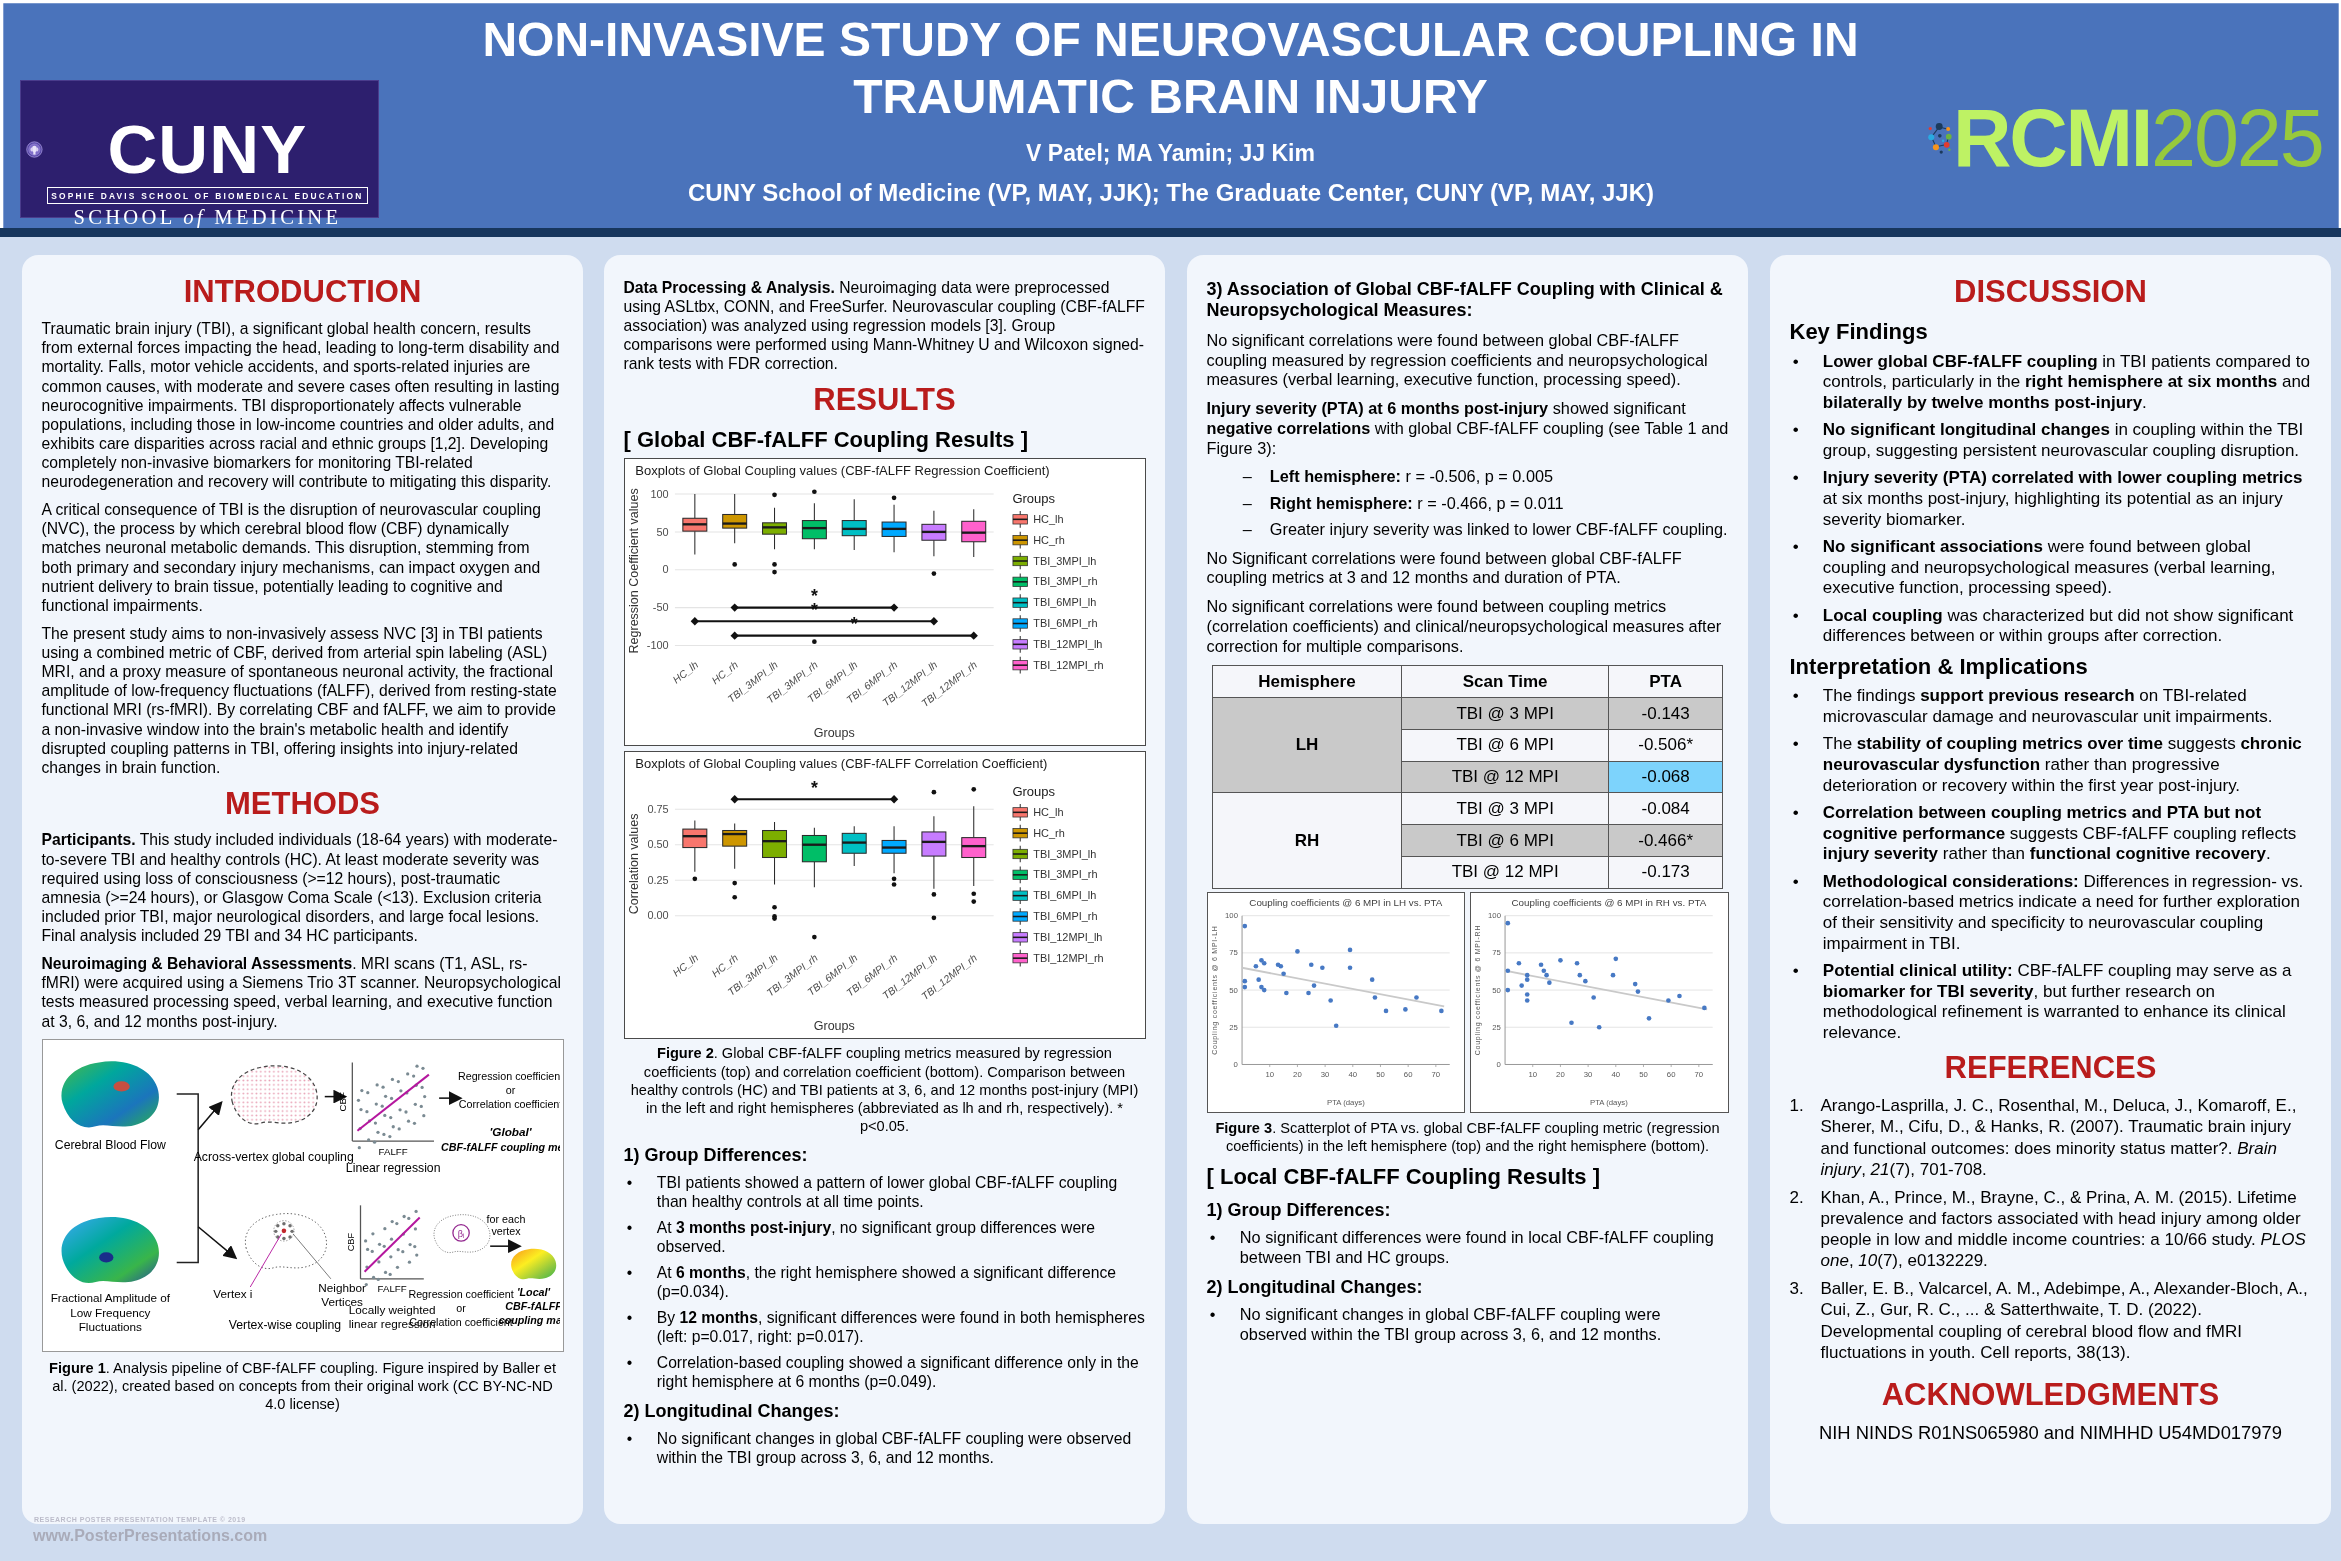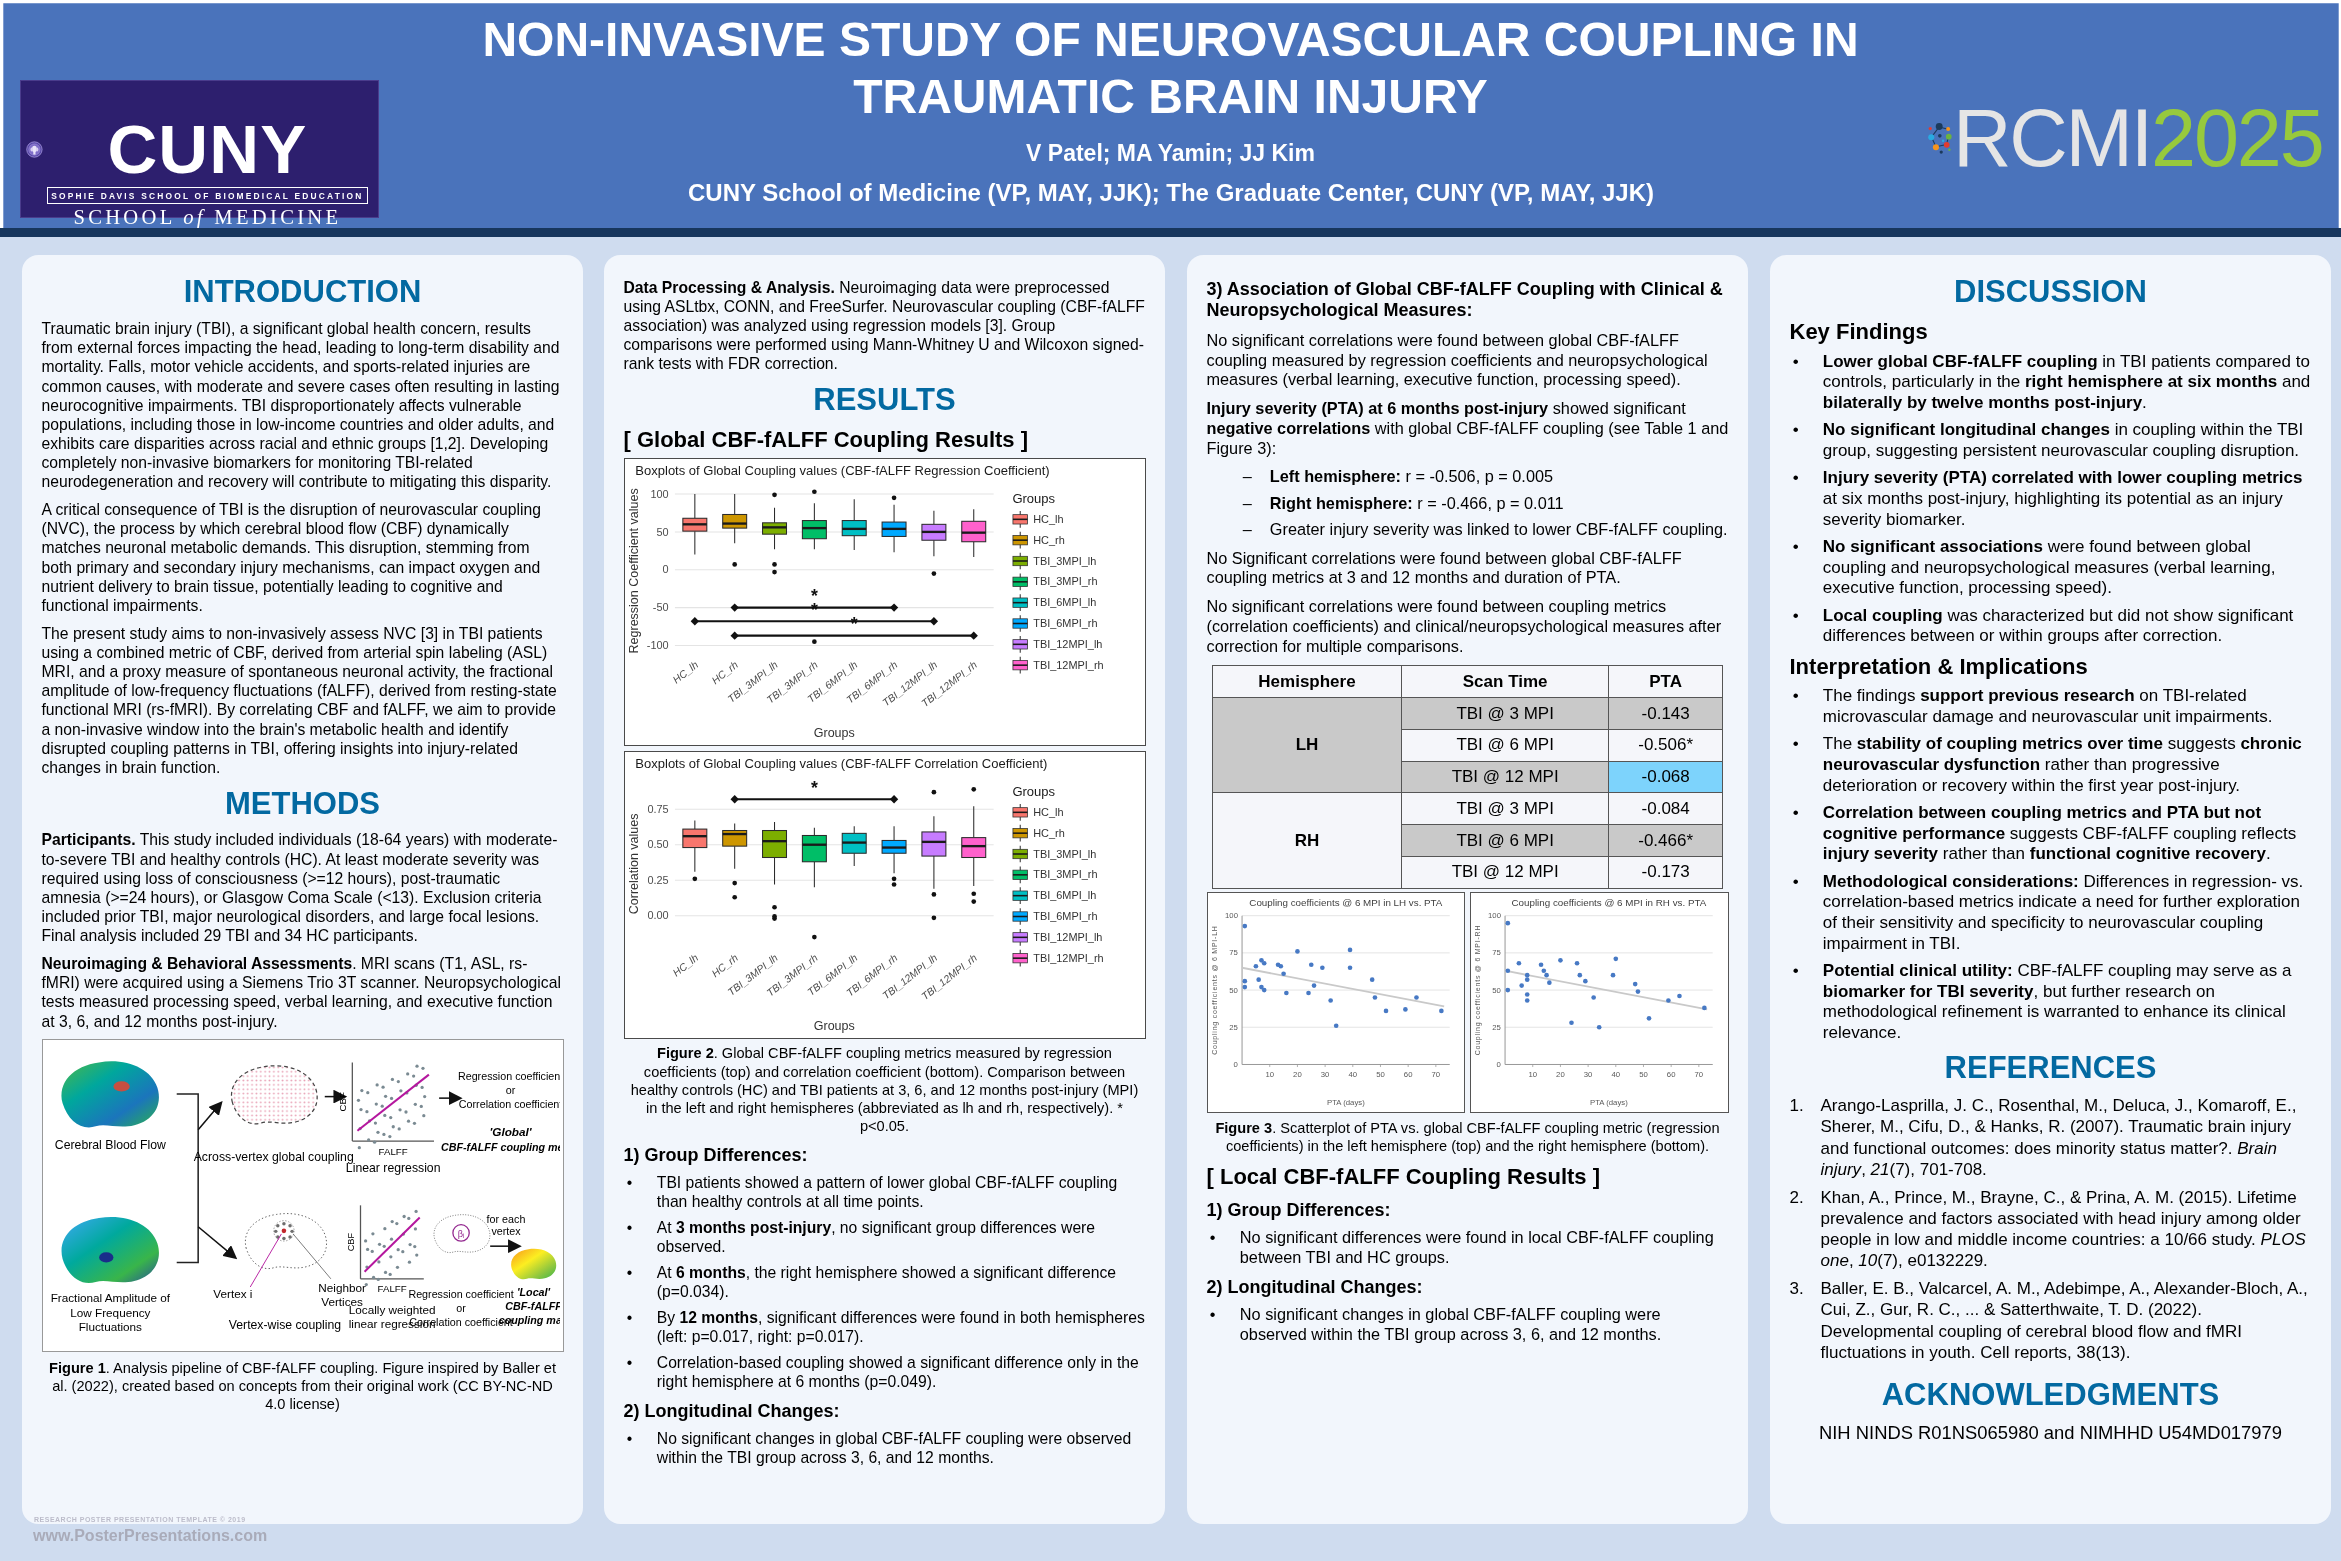--- a/index.html
+++ b/index.html
@@ -11,28 +11,28 @@
   .authors{position:absolute;left:390px;top:140px;width:1561px;text-align:center;color:#ffffff;font-weight:bold;font-size:23px;}
   .affil{position:absolute;left:282px;top:179px;width:1778px;text-align:center;color:#ffffff;font-weight:bold;font-size:24px;}
   
   .cuny{position:absolute;left:19.5px;top:80px;width:359px;height:138px;background:#2d1f6e;border:1.6px solid #4a3c8c;display:flex;align-items:center;padding:0 5.4px;box-sizing:border-box;}
   .cuny-text{flex:1;text-align:center;color:#fff;margin-top:46px;}
   .cuny-word{font-size:69px;font-weight:bold;letter-spacing:1.1px;line-height:1;}
   .cuny-bar{border:1.6px solid #fff;font-size:8.4px;font-weight:bold;letter-spacing:2.2px;padding:2.2px 3.3px;margin:3.3px 4.3px 2.2px 4.3px;white-space:nowrap;}
   .cuny-som{font-family:"Liberation Serif",serif;font-size:20.6px;letter-spacing:3.3px;}
   
   .rcmi{position:absolute;right:19.5px;top:76px;width:396px;height:125px;display:flex;align-items:center;justify-content:flex-end;}
-  .rcmi-name{font-size:81px;font-weight:400;color:#e5e5e5;letter-spacing:-2.2px;}
+  .rcmi-name{font-size:81px;font-weight:700;color:#bef264;letter-spacing:-2.2px;}
   .rcmi-year{font-size:81px;font-weight:400;color:#97c93d;letter-spacing:-2.2px;}
   
   .col{position:absolute;top:255px;height:1269px;width:561px;background:#f2f6fc;border-radius:16.3px;padding:14px 19.5px;box-sizing:border-box;overflow:hidden;color:#000;}
   .c1{left:22px;font-size:15.7px;}  .c2{left:604px;font-size:15.7px;}
   .c3{left:1187px;font-size:16.3px;} .c4{left:1770px;font-size:17px;}
   .col p{margin:8.7px 0;line-height:1.22;}
-  h2.section{color:#0369a1;font-size:31px;font-weight:bold;text-align:center;margin:5.4px 0 8.7px 0;}
+  h2.section{color:#b91c1c;font-size:31px;font-weight:bold;text-align:center;margin:5.4px 0 8.7px 0;}
   .bheading{font-weight:bold;font-size:18px;margin:9.8px 0 3.3px 0;line-height:1.2;}
   .bracket-heading{font-weight:bold;font-size:22px;margin:8.7px 0 5.4px 0;}
   .subhead{font-weight:bold;font-size:22px;margin:4.3px 0 5.4px 0;}
   .bullet{display:flex;margin:6.5px 0;line-height:1.22;}
   .bullet .bmark{width:30px;flex:none;text-align:left;padding-left:3.3px;}
   .dash .bmark{width:27px;margin-left:33px;}
   .ref{display:flex;margin:6.5px 0;line-height:1.25;}
   .ref .rnum{width:31px;flex:none;}
   .caption{font-size:14.6px;text-align:center;line-height:1.25;margin:5.4px 0;}
   .figbox{background:#ffffff;border:1.4px solid #4a4a4a;margin:5.4px 0;padding:2.2px;text-decoration:underline;}

